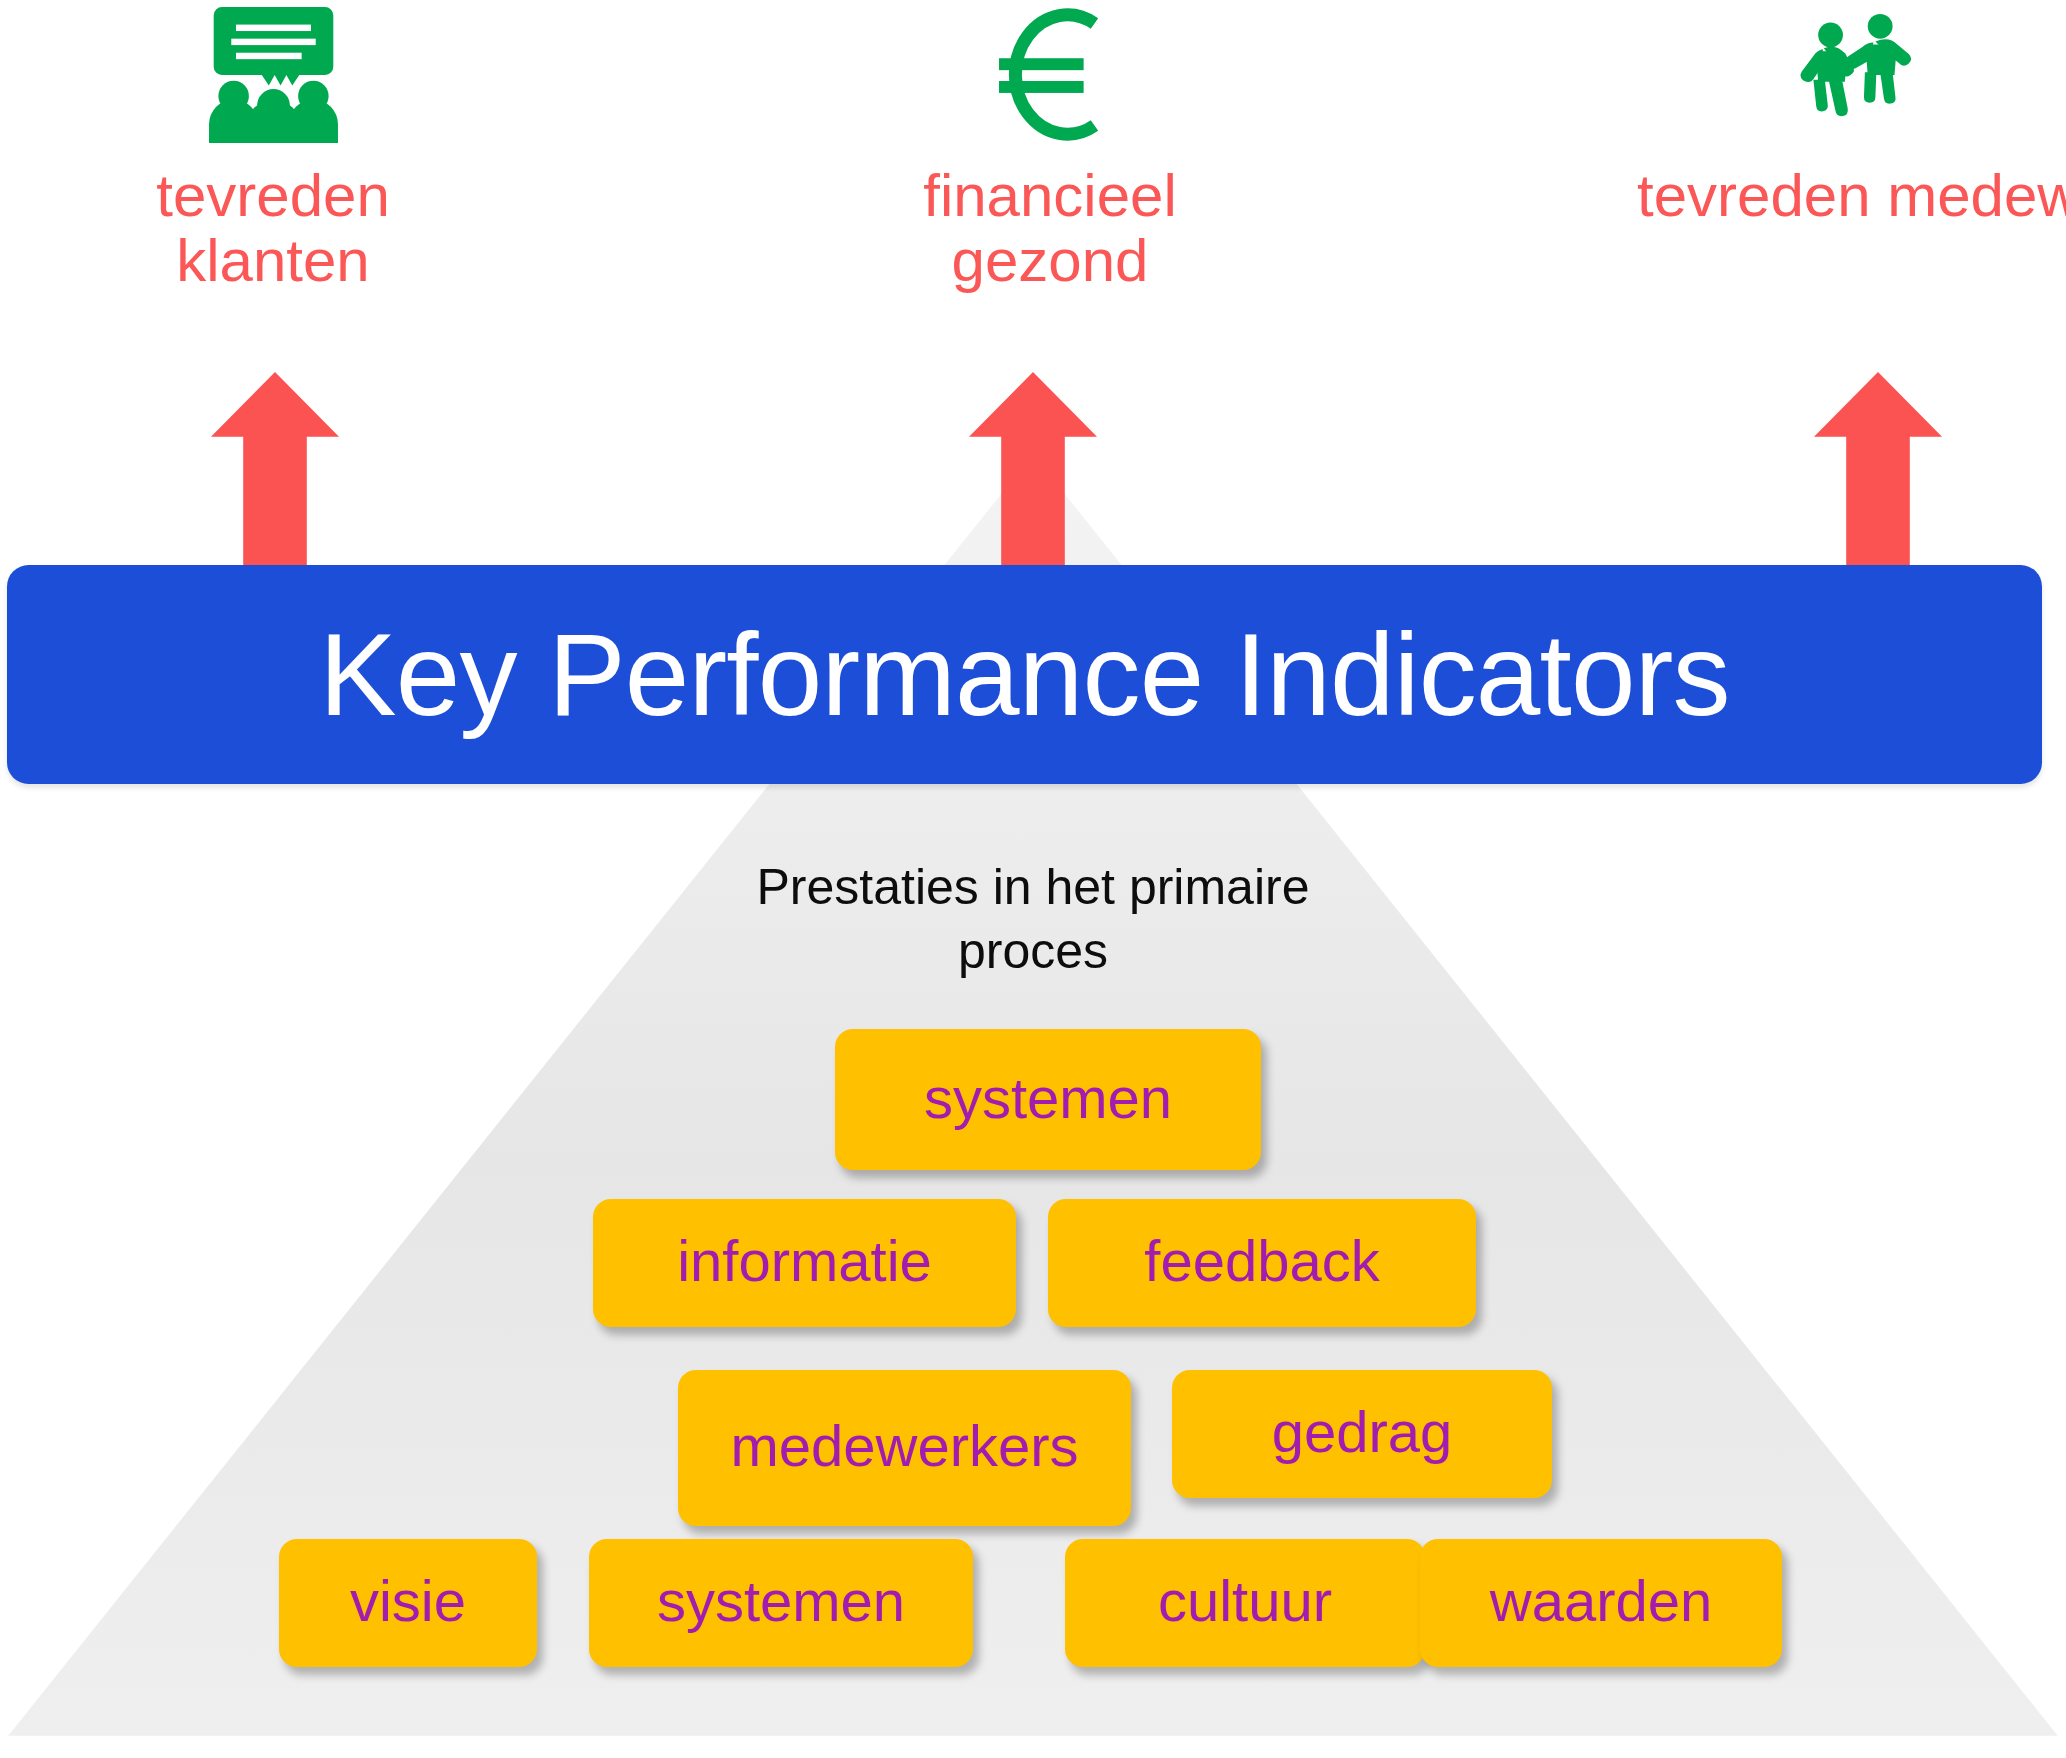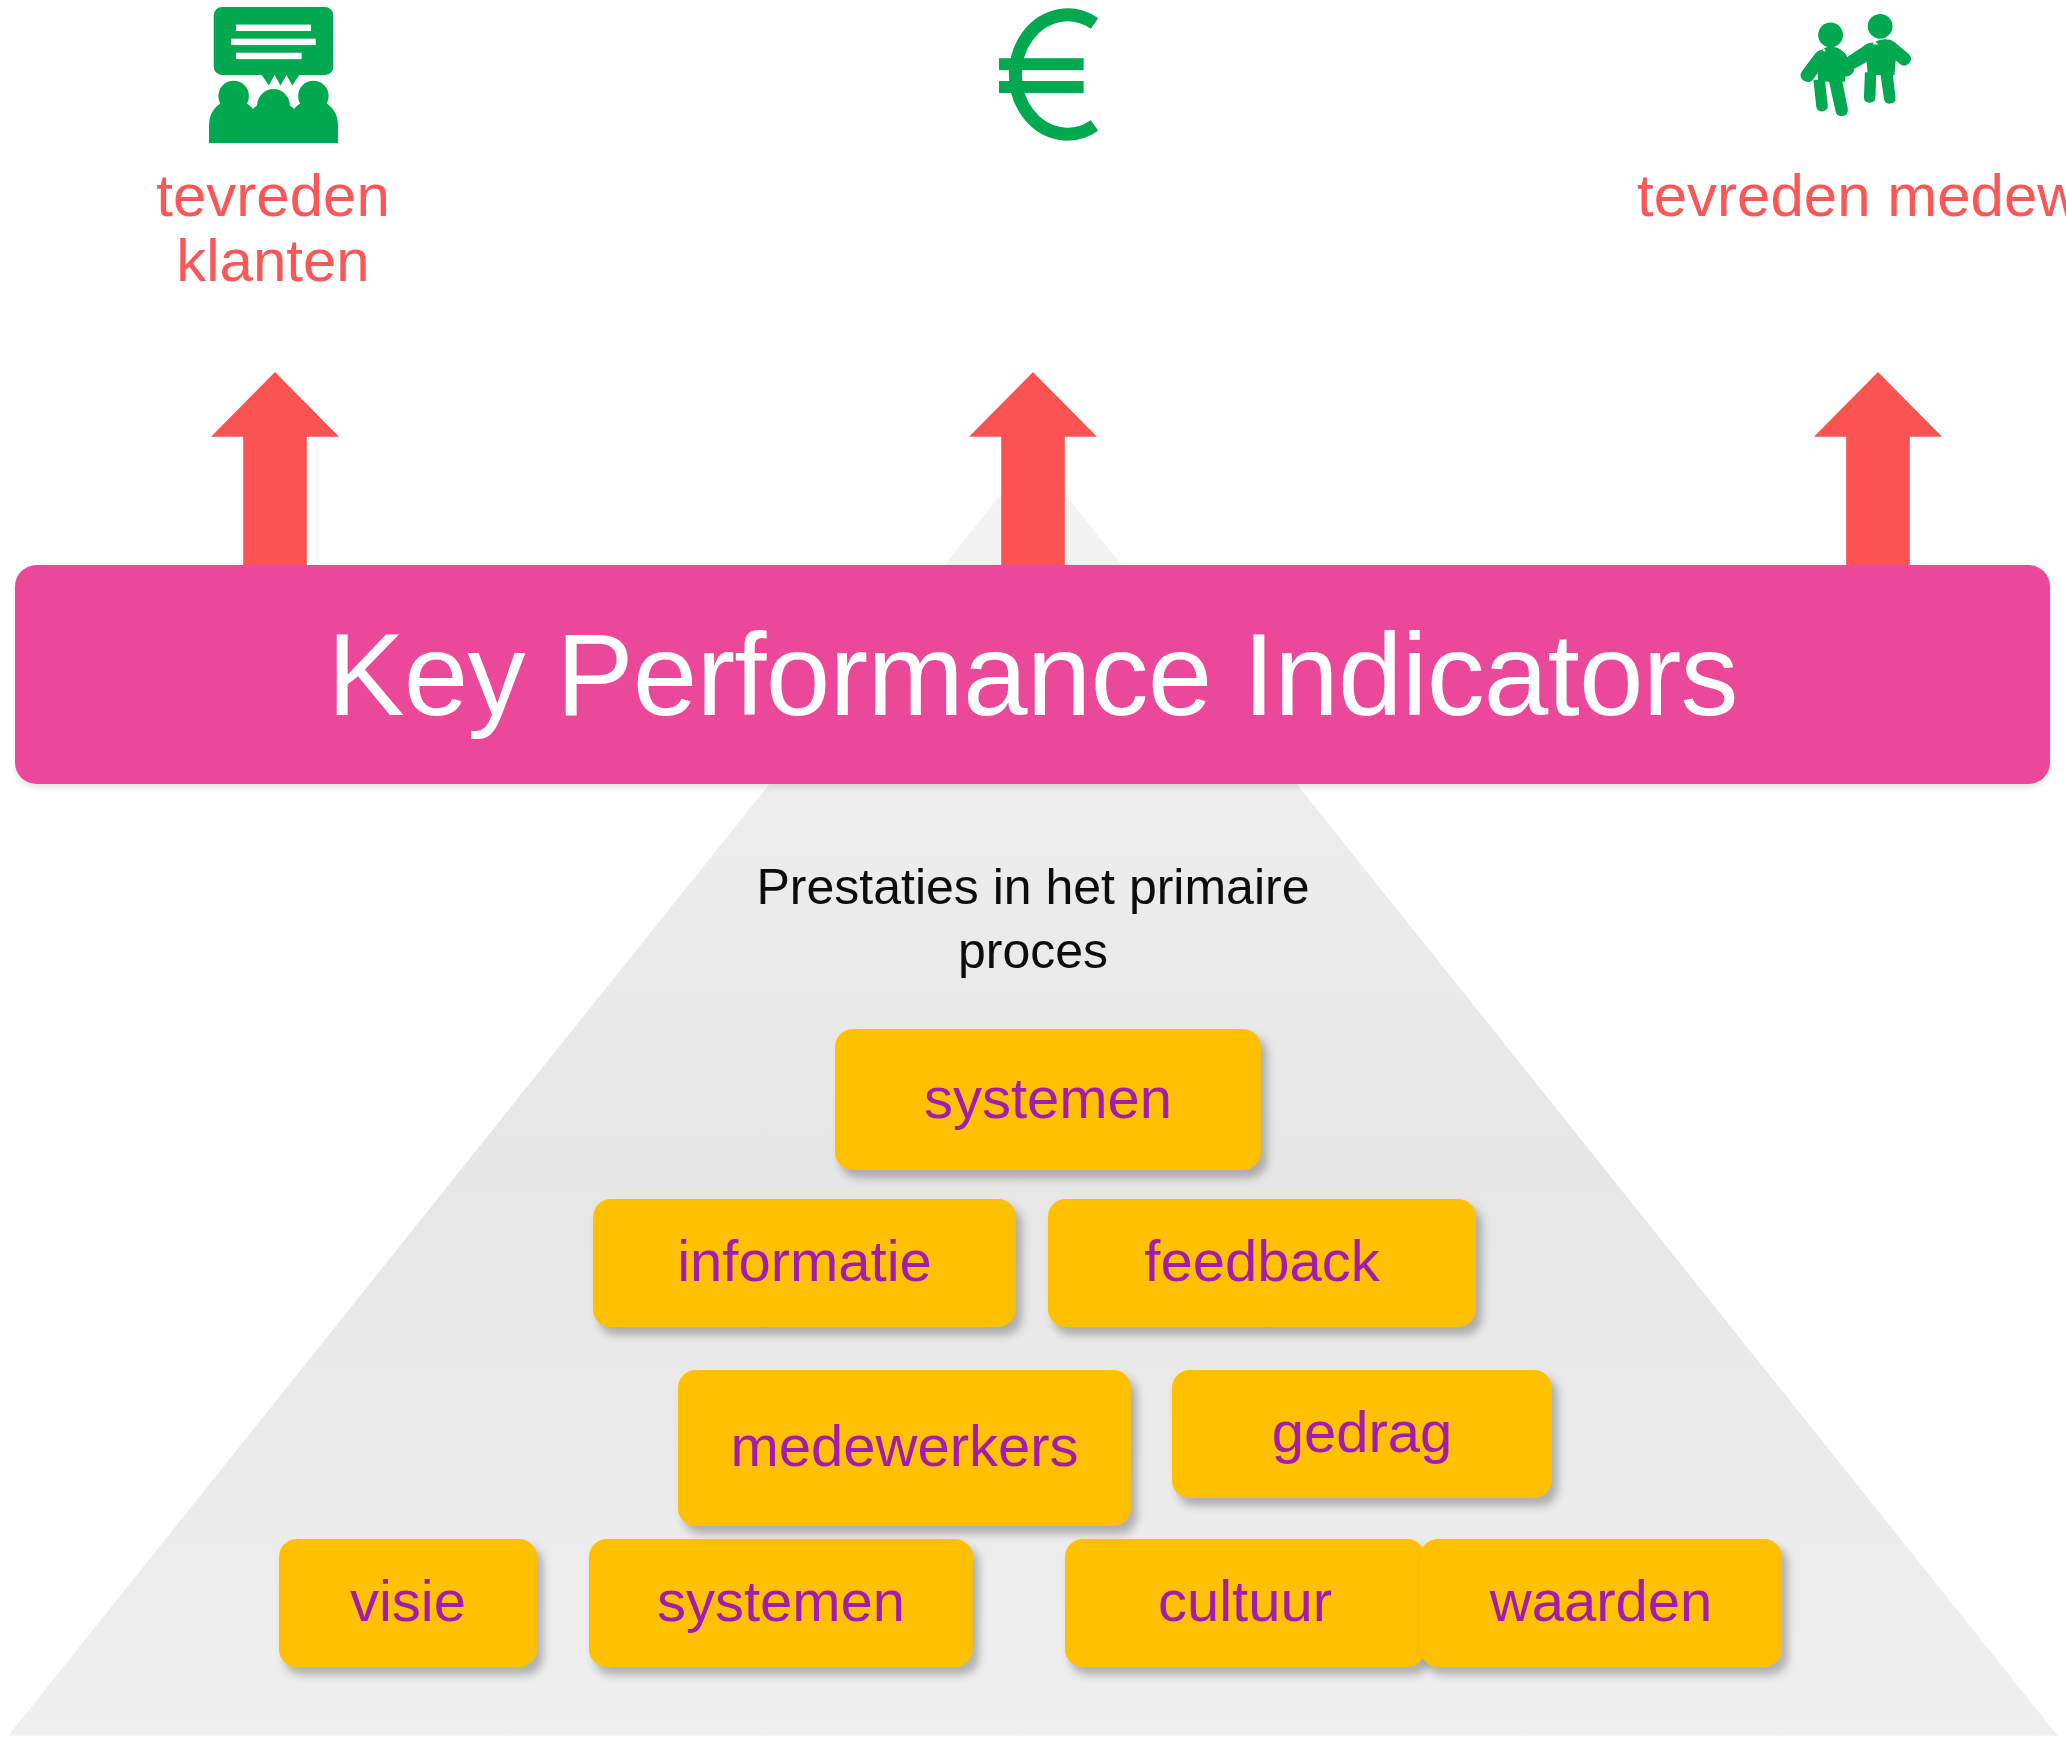--- a/index.html
+++ b/index.html
@@ -64,25 +64,25 @@
     z-index: 5;
   }
   .arrow svg { display: block; width: 100%; height: 100%; }
   #arrow-left  { left: 211px;  top: 372px; }
   #arrow-mid   { left: 969px; top: 372px; }
   #arrow-right { left: 1814px; top: 372px; }
 
   
   #kpi-bar {
     position: absolute;
-    left: 15px;
+    left: 7px;
     top: 565px;
     width: 2035px;
     height: 219px;
-    background: #ec4899;
+    background: #1d4ed8;
     border-radius: 21.5px;
     z-index: 7;
     display: flex;
     align-items: center;
     justify-content: center;
     box-shadow: 0 3.3px 5px rgba(0,0,0,0.10);
   }
   #kpi-bar .kpi-text {
     color: #ffffff;
     font-size: 116px;
@@ -161,20 +161,22 @@
   <div class="goal" id="goal-mid">
     <div class="icon-wrap">
       <svg width="124" height="141" viewBox="0 0 110 130" aria-hidden="true">
         <g fill="none" stroke="#00A94F" stroke-width="12">
           <path d="M96 18 A48 55 0 1 0 96 112" stroke-linecap="butt"></path>
         </g>
         <rect x="8" y="50" width="78" height="11" fill="#00A94F"></rect>
         <rect x="8" y="71" width="78" height="11" fill="#00A94F"></rect>
       </svg>
     </div>
+    <div class="goal-label">financieel
+gezond</div>
   </div>
 
   <div class="goal" id="goal-right">
     <div class="icon-wrap">
       <svg width="145" height="124" viewBox="0 0 150 130" aria-hidden="true">
         <g fill="#00A94F">
 
           <circle cx="52" cy="23" r="13"></circle>
           <path d="M45 37 q14 -5 22 6 l8 12 q4 6 -2 10 q-6 4 -10 -2 l-6 -9 z"></path>
           <path d="M44 38 q-6 1 -10 7 l-12 16 q-4 6 2 10 q7 4 11 -3 l8 -12 z"></path>

